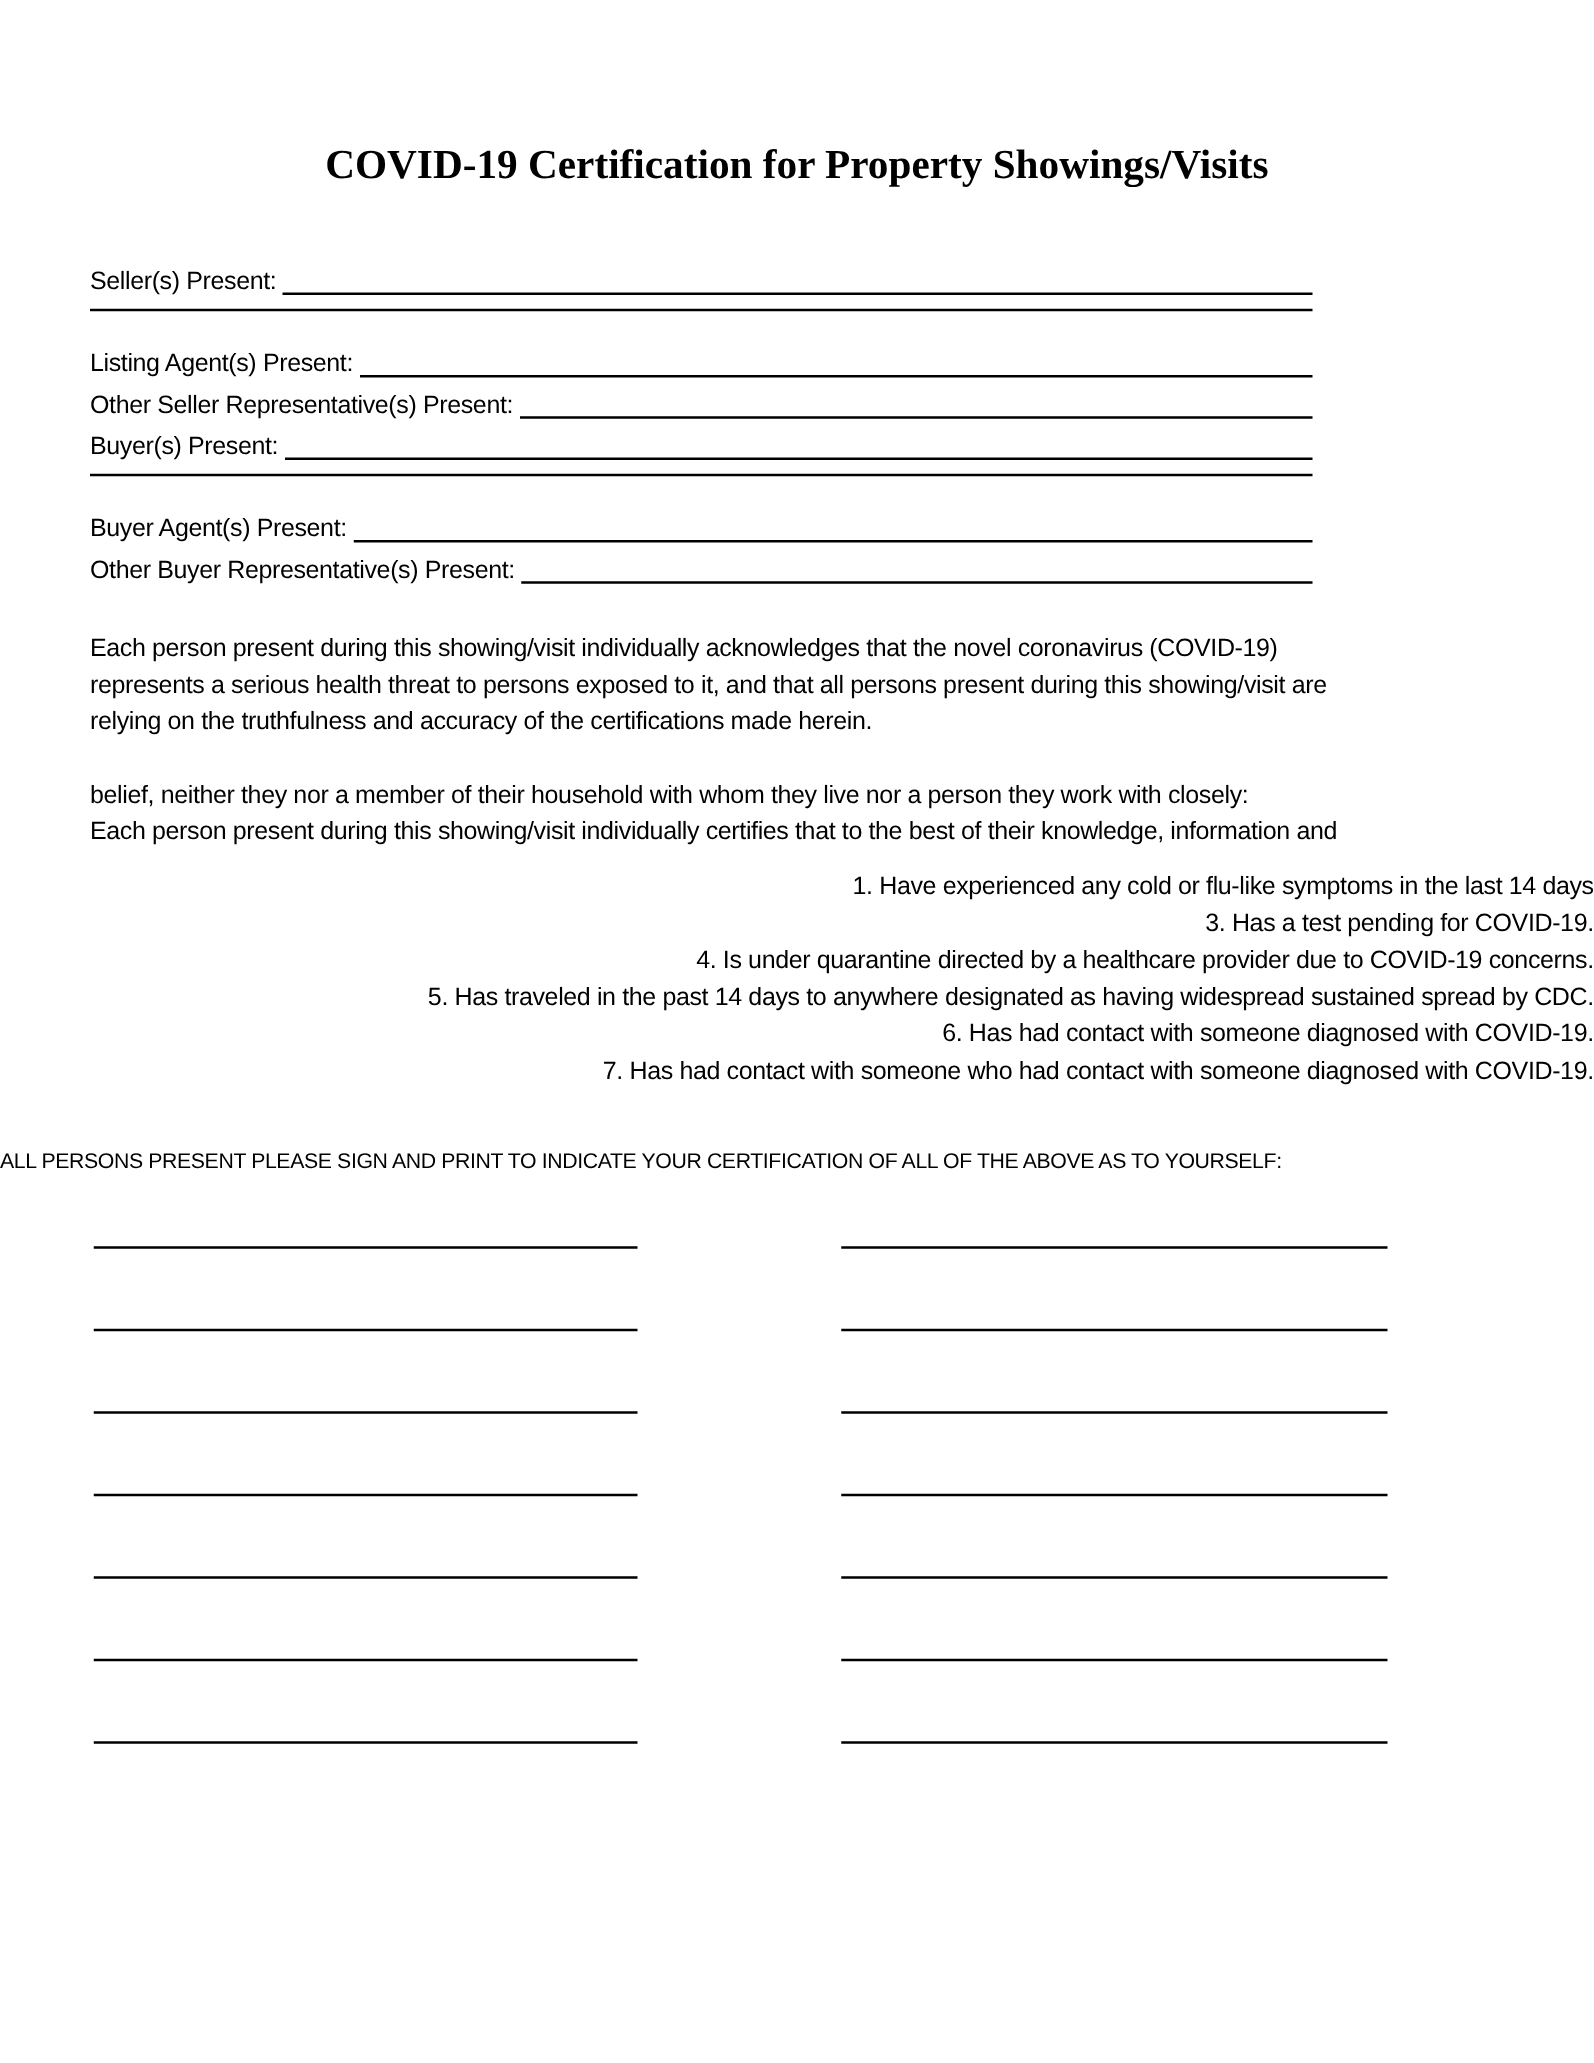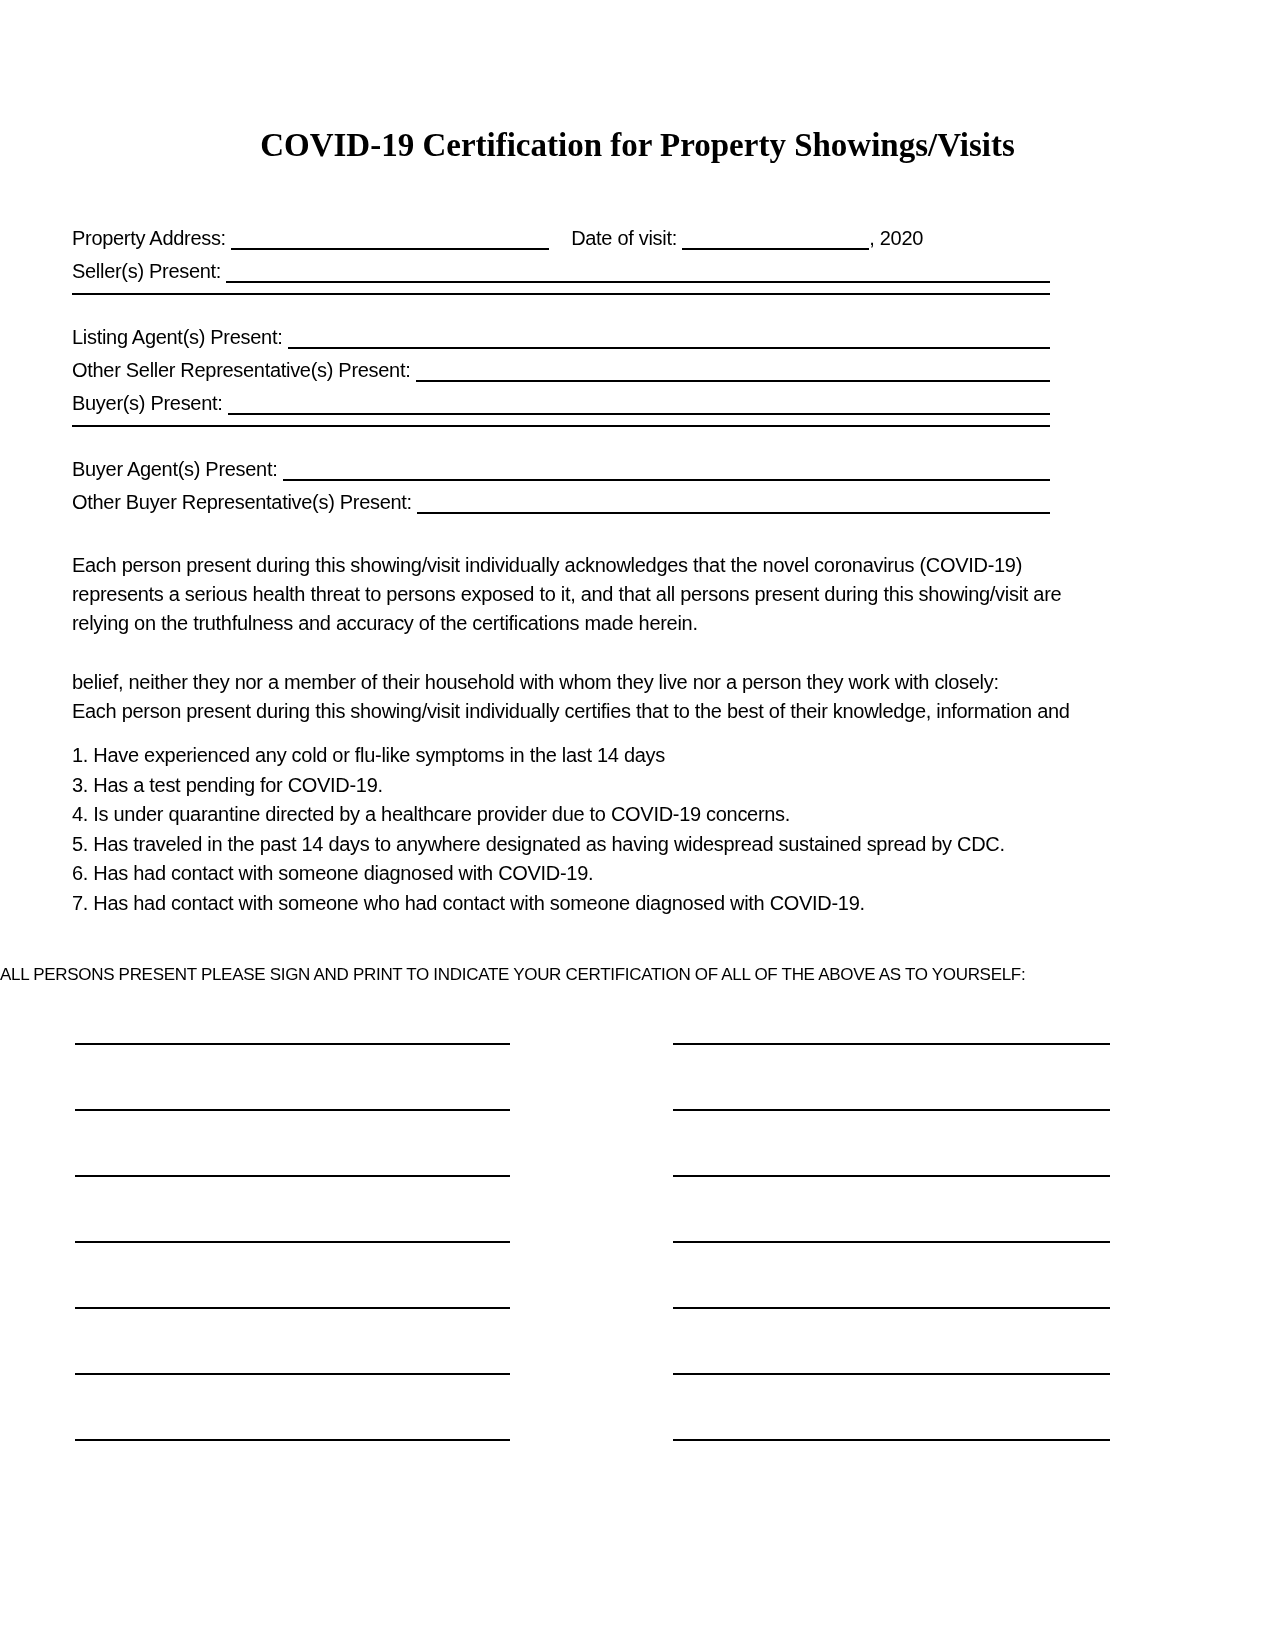--- a/index.html
+++ b/index.html
@@ -12,21 +12,21 @@
     width: 1275px;
     height: 1650px;
     background: #ffffff;
     color: #000000;
     font-family: "Liberation Sans", sans-serif;
     font-size: 20px;
     letter-spacing: -0.3px;
     overflow: hidden;
   }
   .doc-title {
-    margin: 13px;
+    margin: 0;
     padding-top: 112px;
     height: 40px;
     line-height: 40px;
     text-align: center;
     font-family: "Liberation Serif", serif;
     font-weight: bold;
     font-size: 33px;
     letter-spacing: 0;
   }
   .fields {
@@ -58,20 +58,21 @@
   .para {
     margin-left: 72px;
     line-height: 29px;
   }
   .para-ack  { margin-top: 32px; }
   .para-cert { margin-top: 30px; }
   .cert-list {
     margin-top: 15px;
     margin-left: 72px;
     line-height: 29.5px;
+    text-align: right;
   }
   .tline { white-space: nowrap; }
   .sign-instruction {
     margin-top: 45px;
     text-align: left;
     font-size: 17px;
     line-height: 24px;
     letter-spacing: -0.3px;
   }
   .sig-cols {
@@ -89,27 +90,20 @@
 </style>
 </head>
 <body>
 
 <div class="page">
 
   <div class="doc-title">COVID-19 Certification for Property Showings/Visits</div>
 
   <div class="fields">
 
-    <div class="frow">
-      <span class="lbl">Property Address: </span>
-      <span class="blank b-fixed w318"></span>
-      <span class="lbl gap22">Date of visit: </span>
-      <span class="blank b-fixed w187"></span>
-      <span class="lbl">, 2020</span>
-    </div>
 
     <div class="frow">
       <span class="lbl">Seller(s) Present: </span>
       <span class="blank b-fill"></span>
     </div>
 
     <div class="frow">
       <span class="blank b-fill"></span>
     </div>
 

